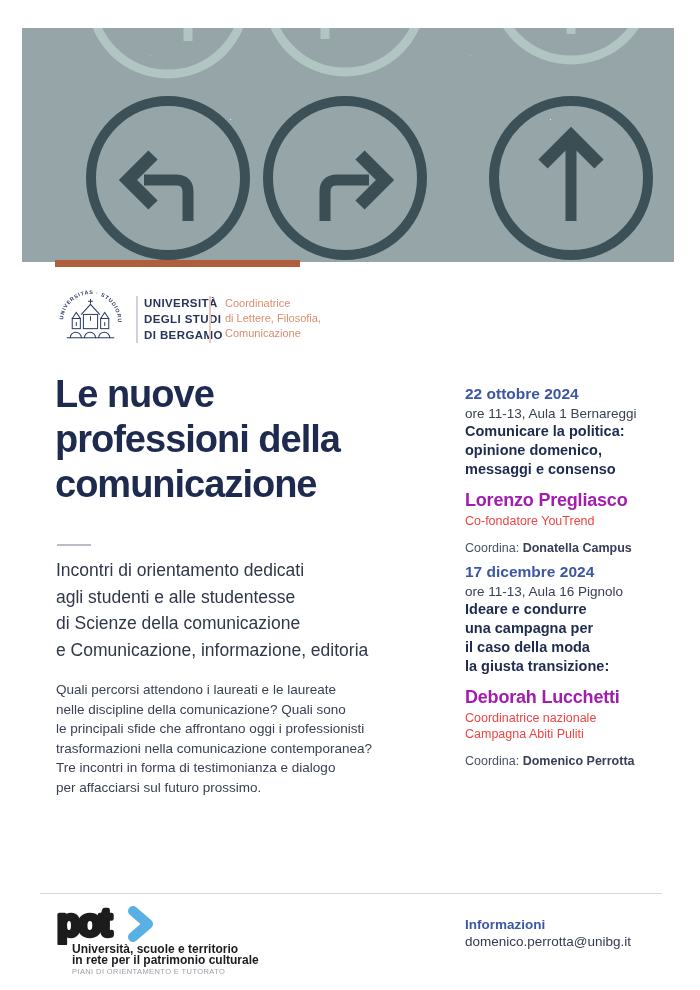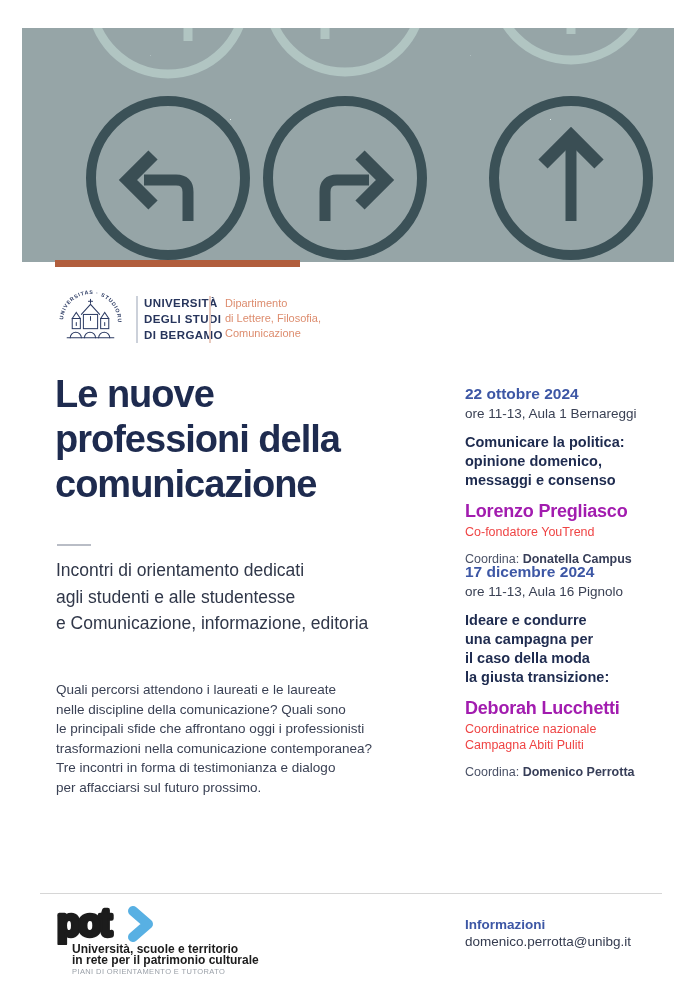--- a/index.html
+++ b/index.html
@@ -30,21 +30,21 @@
   .mini-divider{left:57px;top:544px;width:34px;height:2px;background:#b9bdc6;}
   .subtitle{left:56px;top:557px;color:#303749;font-size:17.5px;line-height:26.5px;}
   .intro{left:56px;top:680px;color:#3a4154;font-size:13.5px;line-height:19.5px;}
 
   
   .event{left:465px;width:220px;color:#3a4154;}
   .event-1{top:384px;}
   .event-2{top:562px;}
   .event-date{color:#3d57a5;font-weight:bold;font-size:15.5px;line-height:19px;}
   .event-venue{font-size:13.5px;line-height:17px;margin-top:2px;color:#3a4154;}
-  .event-title{margin-top:11px;color:#1e2b4f;font-weight:bold;font-size:14.5px;line-height:19px;}
+  .event-title{color:#1e2b4f;font-weight:bold;font-size:14.5px;line-height:19px;}
   .event-speaker{margin-top:11px;color:#a21caf;font-weight:bold;font-size:18px;
                  line-height:21px;letter-spacing:-0.2px;}
   .event-role{margin-top:2px;font-size:12.5px;line-height:16px;color:#ef4444;}
   .event-coord{margin-top:11px;font-size:12.5px;line-height:16px;color:#4a5166;}
   .event-coord b{color:#373e58;}
 
   
   .footer-divider{left:40px;top:893px;width:622px;height:1px;background:#d6d6d6;}
   .pot-logo{left:55px;top:903px;width:120px;height:42px;}
   .pot-tagline{left:72px;top:944px;color:#1c1c1c;font-weight:bold;font-size:12px;line-height:11px;}
@@ -137,36 +137,37 @@
   </svg>
 </div>
 <div class="abs logo-div1"></div>
 <div class="abs uni-name">
   <div>UNIVERSITÀ</div>
   <div>DEGLI STUDI</div>
   <div>DI BERGAMO</div>
 </div>
 <div class="abs logo-div2"></div>
 <div class="abs dept-name">
-  <div>Dipartimento</div>
+  <div>Coordinatrice</div>
   <div>di Lettere, Filosofia,</div>
   <div>Comunicazione</div>
 </div>
 
 <div class="abs poster-title">
   <div>Le nuove</div>
   <div>professioni della</div>
   <div>comunicazione</div>
 </div>
 
 <div class="abs mini-divider"></div>
 
 <div class="abs subtitle">
   <div>Incontri di orientamento dedicati</div>
   <div>agli studenti e alle studentesse</div>
+  <div>di Scienze della comunicazione</div>
   <div>e Comunicazione, informazione, editoria</div>
 </div>
 
 <div class="abs intro">
   <div>Quali percorsi attendono i laureati e le laureate</div>
   <div>nelle discipline della comunicazione? Quali sono</div>
   <div>le principali sfide che affrontano oggi i professionisti</div>
   <div>trasformazioni nella comunicazione contemporanea?</div>
   <div>Tre incontri in forma di testimonianza e dialogo</div>
   <div>per affacciarsi sul futuro prossimo.</div>

